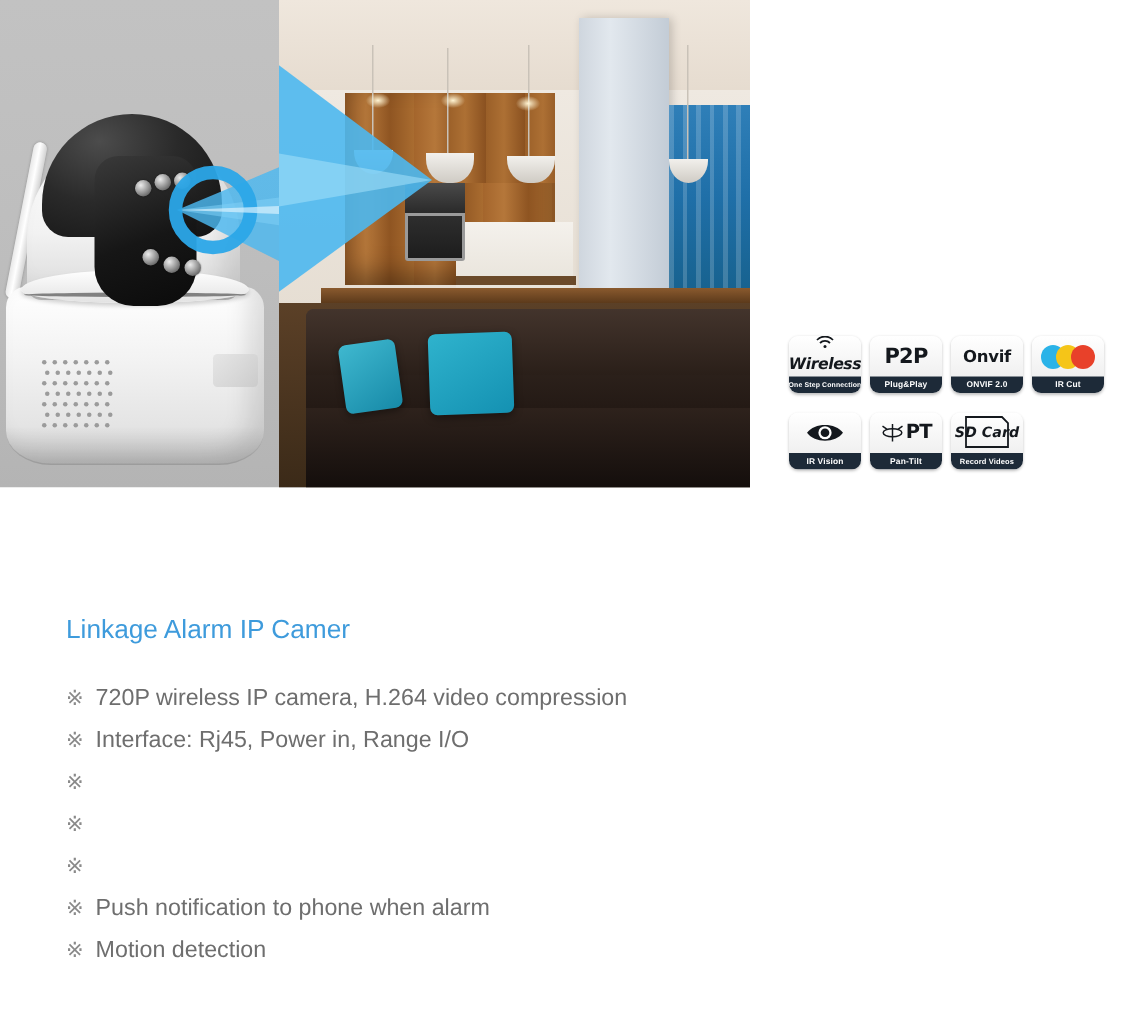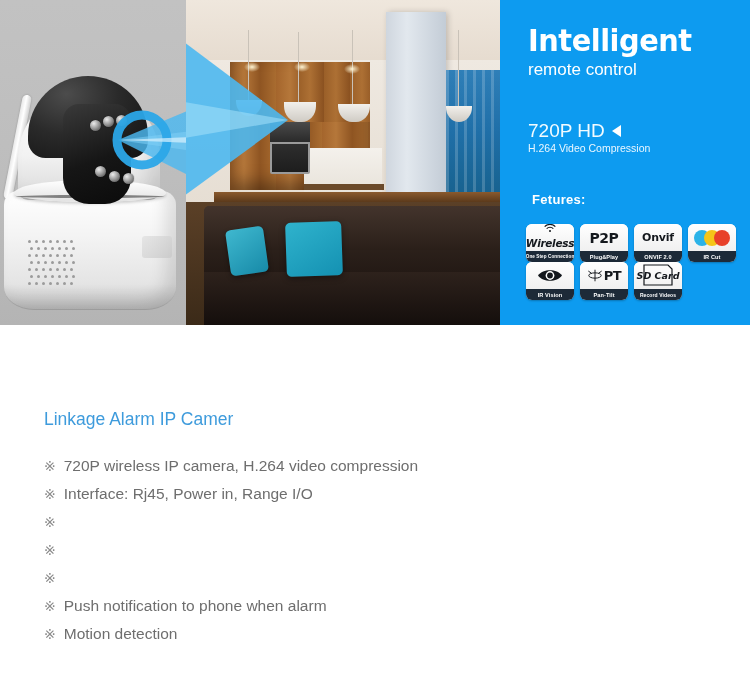--- a/index.html
+++ b/index.html
@@ -210,21 +210,21 @@
   }
   .b-fet {
     position:absolute; left: 532px; top: 192px;
     font-family: Liberation Sans, sans-serif;
     font-weight: bold; font-size: 13px; color:#ffffff;
     letter-spacing:.3px;
   }
 
   
   .badges { position:absolute; left:526px; top:224px; width:218px; }
-  .badge-row { display:flex; gap:6px; margin-bottom:0; }
+  .badge-row { display:flex; gap:6px; margin-bottom:13px; }
   .badge {
     width: 48px; height: 38px; border-radius: 6px; overflow:hidden;
     background: #fbfbfb; box-shadow: 0 1px 2px rgba(0,0,0,.25);
     display:flex; flex-direction:column; position:relative;
   }
   .badge-top {
     flex: 1; display:flex; align-items:center; justify-content:center;
     background: linear-gradient(180deg,#ffffff 0%,#f0f0f0 100%);
   }
   .badge-bot {
@@ -386,29 +386,20 @@
       <div class="sofa-seat"></div>
       <div class="pillow1"></div>
       <div class="pillow2"></div>
 
       <svg class="room-beam" viewBox="0 0 110 175">
         <path d="M0 18 L104 96 L0 172 Z" fill="#4cb8f0" opacity="0.9"></path>
         <path d="M0 78 L104 96 L0 114 Z" fill="#9fddf8" opacity="0.6"></path>
       </svg>
     </div>
 
-    <div class="bluepanel">
-      <div class="b-title">Intelligent</div>
-      <div class="b-sub">remote control</div>
-      <div class="b-hd">
-        <span>720P HD</span>
-        <span class="tri"></span>
-      </div>
-      <div class="b-hd-sub">H.264 Video Compression</div>
-    </div>
 
     <div class="b-fet">Fetures:</div>
 
     <div class="badges">
       <div class="badge-row">
 
         <div class="badge">
           <div class="badge-top">
             <div style="text-align:center;">
               <svg class="wifi-ico" viewBox="0 0 20 12">

